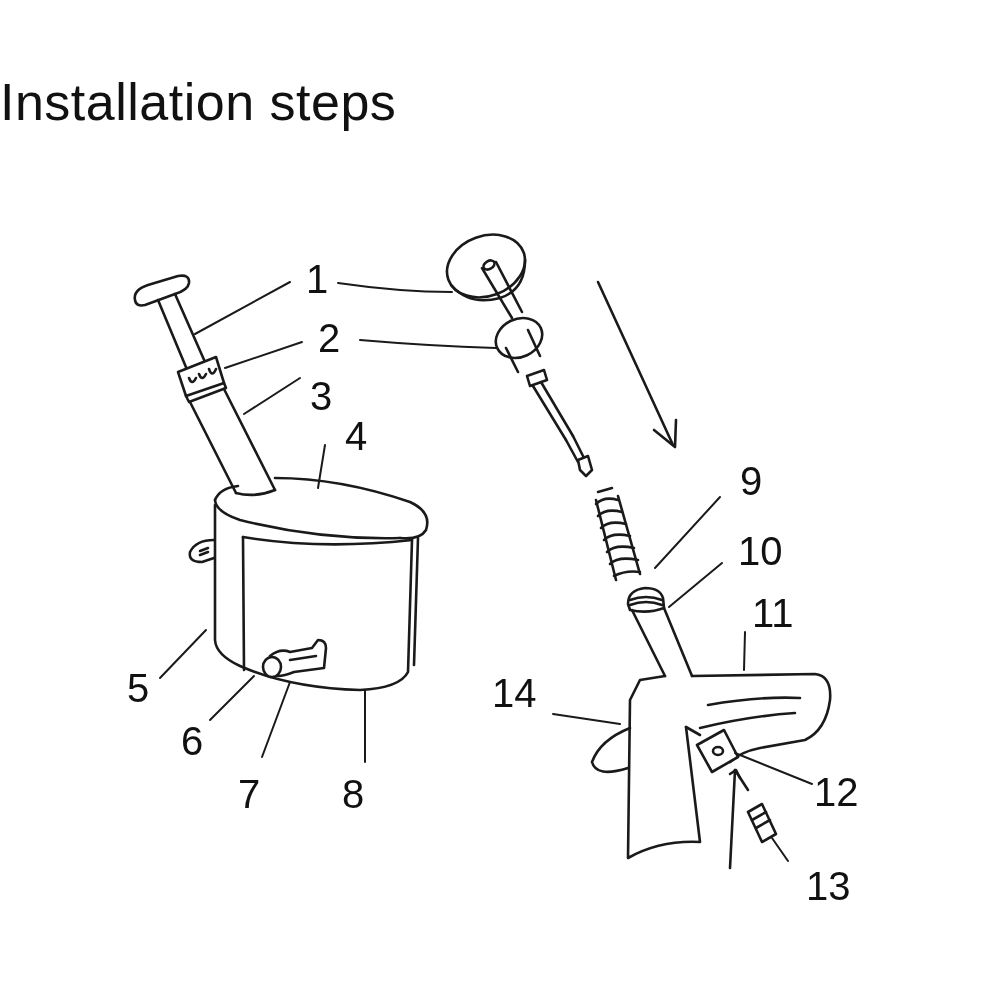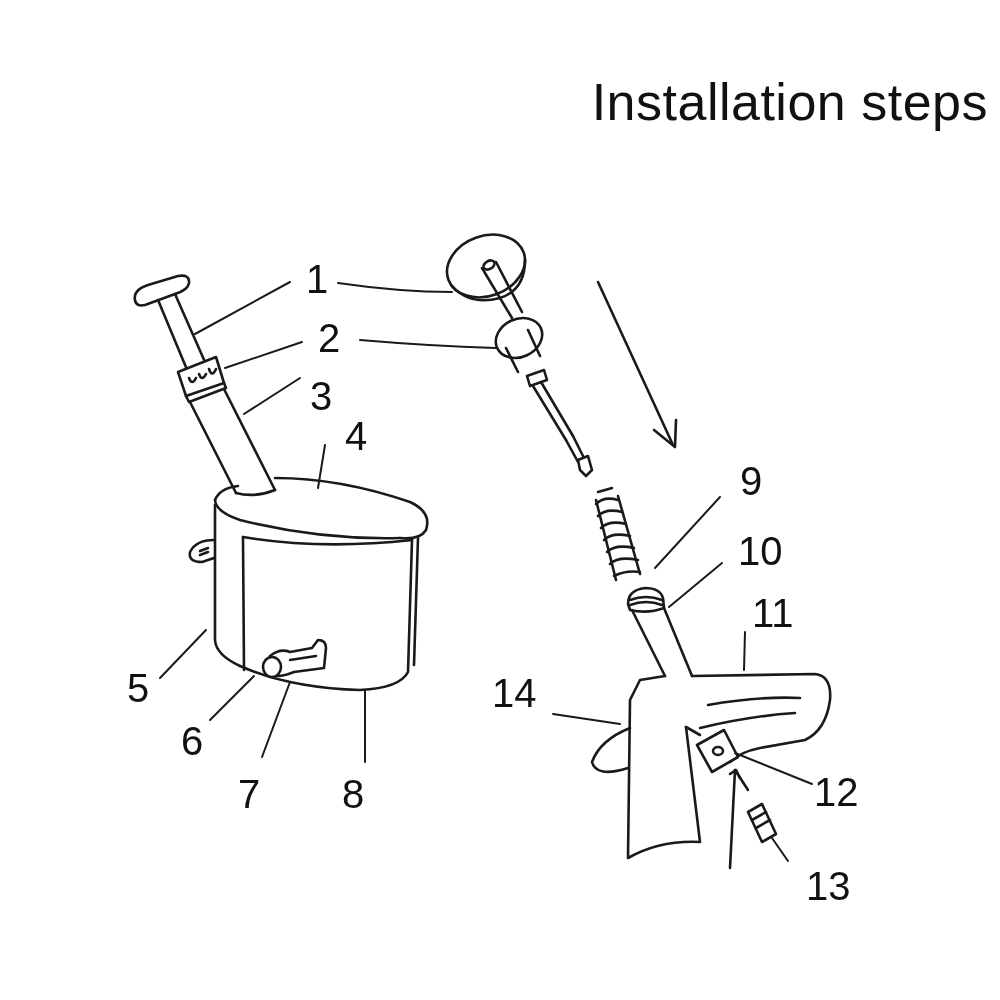--- a/index.html
+++ b/index.html
@@ -1,18 +1,18 @@
 <!DOCTYPE html>
 <html><head>
   <meta charset="utf-8">
   <style>
     html, body { margin: 0; padding: 0; background: #ffffff; }
     body { width: 1000px; height: 1000px; position: relative; overflow: hidden; }
     .title {
-      position: absolute; left: 0; top: 72px; width: 988px; text-align: right;
+      position: absolute; left: 0; top: 72px; width: 988px; text-align: left;
       font-family: "Liberation Sans", sans-serif; font-size: 52px; color: #111111;
       letter-spacing: 0.5px;
     }
     svg.diagram { position: absolute; left: 0; top: 0; }
     .stroke { fill: none; stroke: #1a1a1a; stroke-width: 2.6; stroke-linecap: round; stroke-linejoin: round; }
     .fillw { fill: #ffffff; stroke: #1a1a1a; stroke-width: 2.6; stroke-linejoin: round; }
     .lead { fill: none; stroke: #1a1a1a; stroke-width: 2; stroke-linecap: round; }
     .num { font-family: "Liberation Sans", sans-serif; font-size: 40px; fill: #111111; }
   </style>
 </head>

